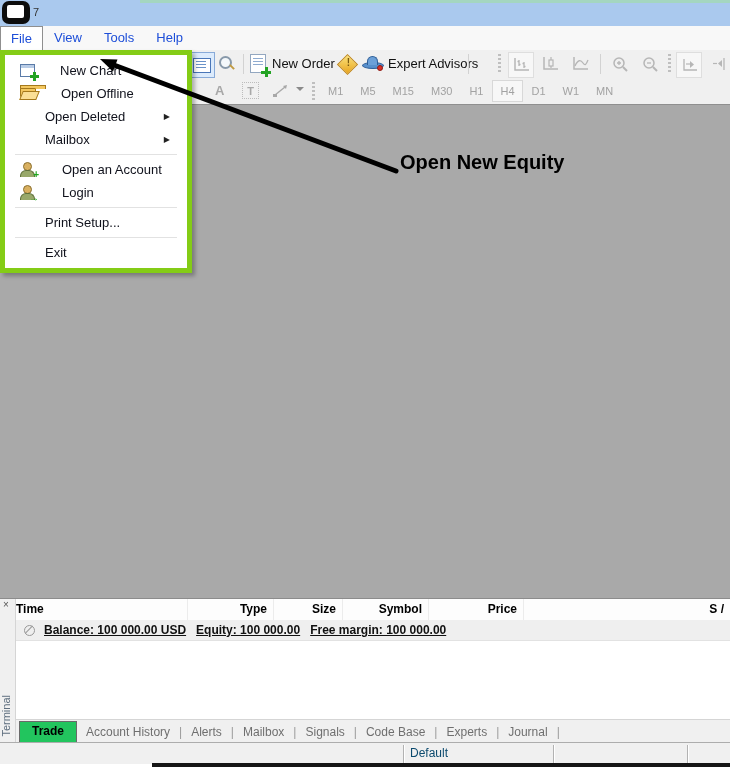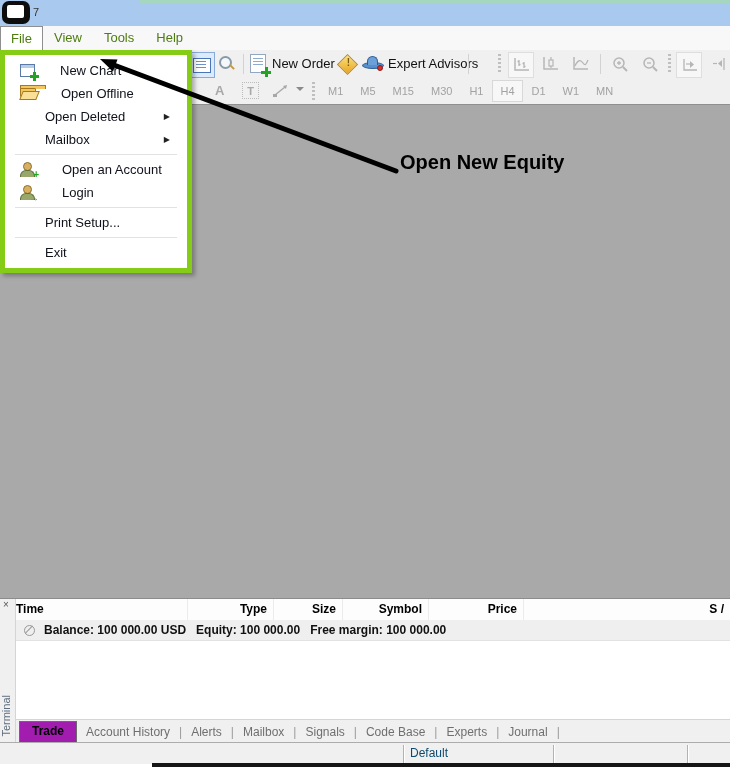--- a/index.html
+++ b/index.html
@@ -7,21 +7,21 @@
 
   
   #titlebar{position:absolute;left:0;top:0;width:730px;height:26px;background:#aac9ee;}
   #titlebar .green-strip{position:absolute;left:140px;top:0;right:0;height:3px;background:#a4d6c0;}
   #win-icon{position:absolute;left:2px;top:1px;width:28px;height:23px;background:#0d0d0d;border-radius:7px;}
   #win-icon::after{content:"";position:absolute;left:5px;top:4px;right:6px;bottom:6px;background:#fff;border-radius:2px;}
   #title-text{position:absolute;left:33px;top:6px;font-size:11px;color:#333;}
 
   
   #menubar{position:absolute;left:0;top:26px;width:730px;height:24px;background:#f8f8f8;border-bottom:1px solid #e3e3e3;display:flex;}
-  .menu-item{height:24px;line-height:23px;padding:0 11px;color:#4d7c0f;}
+  .menu-item{height:24px;line-height:23px;padding:0 11px;color:#1d4ed8;}
   .menu-item.pressed{background:#fff;border:1px solid #8f8f8f;border-bottom:none;padding:0 10px;}
 
   
   #toolbar1{position:absolute;left:0;top:50px;width:730px;height:28px;background:#f0f0f0;border-bottom:1px solid #dcdcdc;}
   #toolbar2{position:absolute;left:0;top:78px;width:730px;height:26px;background:#f0f0f0;border-bottom:1px solid #c6c6c6;}
   .tsep{position:absolute;top:4px;width:1px;height:20px;background:#d2d2d2;}
   .thandle{position:absolute;top:4px;width:3px;height:20px;background:repeating-linear-gradient(to bottom,#bfbfbf 0 2px,transparent 2px 4px);}
   .tb-btn{position:absolute;top:2px;width:24px;height:24px;display:flex;align-items:center;justify-content:center;}
   .tb-btn.pressed{background:#dcebfc;border:1px solid #88aad8;}
   .tb-btn.boxed{background:#f7f7f7;border:1px solid #dedede;}
@@ -91,23 +91,23 @@
   #terminal{position:absolute;left:0;top:598px;width:730px;height:144px;background:#fff;border-top:1px solid #8c8c8c;box-sizing:border-box;}
   #term-strip{position:absolute;left:0;top:0;width:16px;height:100%;background:#f0f0f0;border-right:1px solid #d5d5d5;box-sizing:border-box;}
   #term-close{position:absolute;left:3px;top:1px;font-size:10px;color:#555;line-height:1;}
   #term-side-label{position:absolute;left:0px;bottom:5px;width:15px;writing-mode:vertical-rl;transform:rotate(180deg);font-size:11px;color:#5f6f7f;text-align:left;}
   #term-header{position:absolute;left:16px;top:0;right:0;height:21px;background:#fdfdfd;border-bottom:1px solid #dcdcdc;display:flex;font-size:12px;font-weight:bold;color:#000;}
   .tcol{height:21px;line-height:20px;border-right:1px solid #ececec;box-sizing:border-box;}
   .tcol .sort{font-weight:normal;color:#667;margin-left:28px;}
   #balance-row{position:absolute;left:16px;top:21px;right:0;height:20px;background:#efefef;border-bottom:1px solid #e2e2e2;display:flex;align-items:center;font-size:12px;font-weight:bold;color:#111;}
   .ico-nocircle{width:9px;height:9px;border:1px solid #999;border-radius:50%;position:relative;margin:0 9px 0 8px;flex:none;}
   .ico-nocircle::after{content:"";position:absolute;left:-1px;top:3px;width:10px;height:1px;background:#999;transform:rotate(-45deg);}
-  .bal-seg{margin-right:10px;white-space:pre;}
+  .bal-seg{margin-right:10px;white-space:pre;text-decoration:underline;}
   #term-tabs{position:absolute;left:16px;right:0;top:120px;height:24px;background:#f0f0f0;border-top:1px solid #d5d5d5;display:flex;align-items:center;font-size:12px;color:#6f6f6f;box-sizing:border-box;}
-  #tab-active{background:#a21caf;border:1px solid #6a6a6a;height:20px;line-height:19px;padding:0 12px;margin-left:3px;font-weight:bold;color:#000;}
+  #tab-active{background:#22c55e;border:1px solid #6a6a6a;height:20px;line-height:19px;padding:0 12px;margin-left:3px;font-weight:bold;color:#000;}
   .tab{padding:0 9px;}
   .tab-pipe{color:#9a9a9a;}
 
   
   #statusbar{position:absolute;left:0;top:742px;width:730px;height:22px;background:#f0f0f0;border-top:1px solid #adadad;box-sizing:border-box;}
   .sb-sep{position:absolute;top:2px;width:1px;height:18px;background:#b2b2b2;box-shadow:1px 0 0 #fff;}
   #sb-profile{position:absolute;left:410px;top:3px;font-size:12px;color:#0c4a6e;}
   #bottom-strip{position:absolute;left:152px;top:763px;width:578px;height:4px;background:#151515;}
 </style>
 </head>

